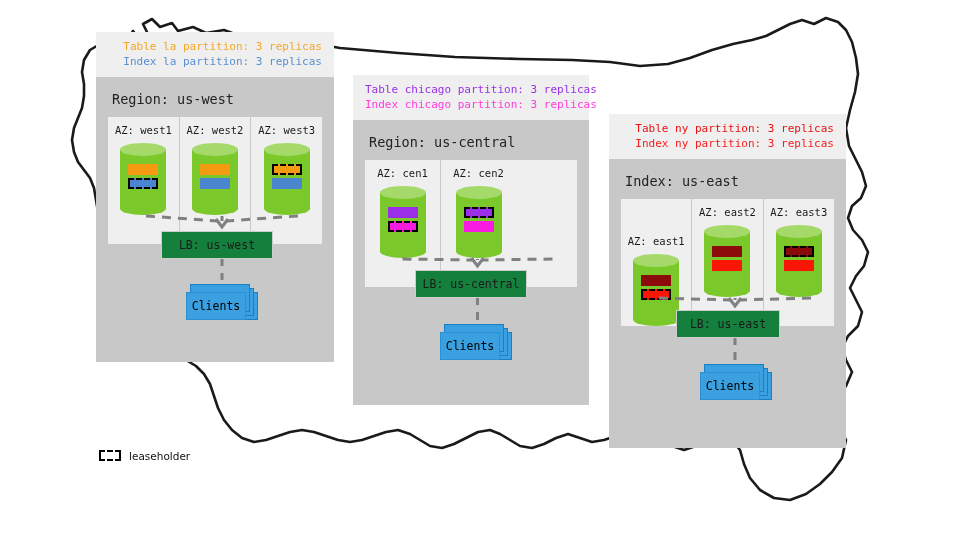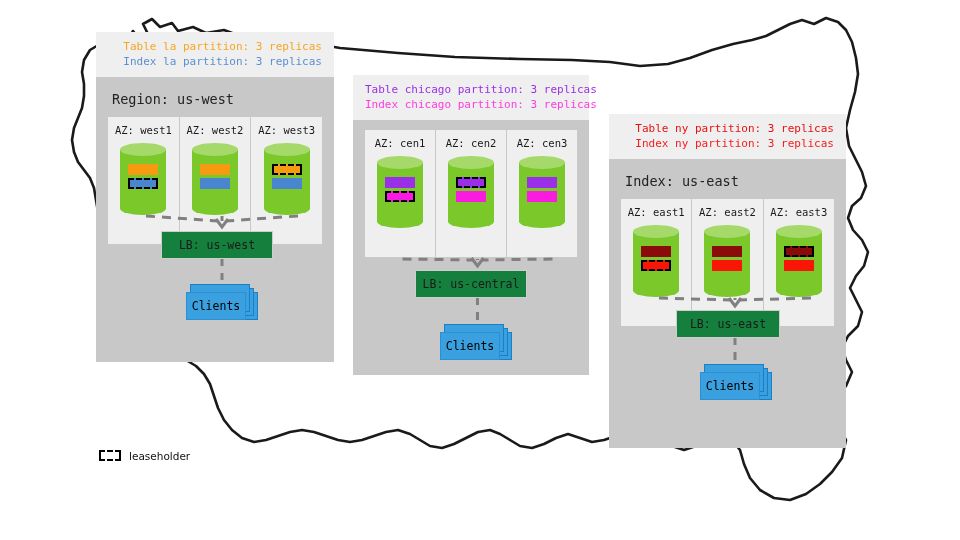--- a/index.html
+++ b/index.html
@@ -161,48 +161,39 @@
       <div class="clients-shadow" style="left: 8px; top: 8px; width: 58px; height: 26px;"></div>
       <div class="clients-shadow" style="left: 4px; top: 4px; width: 58px; height: 26px;"></div>
       <div class="clients-main" style="width: 58px; height: 26px;">Clients</div>
     </div>
     <div class="region-panel" style="left: 353px; top: 75px; width: 236px;">
       <div class="partition-header">
         <span class="partition-line" style="color: rgb(155, 47, 232);">Table chicago partition: 3 replicas</span>
         <span class="partition-line" style="color: rgb(255, 60, 224);">Index chicago partition: 3 replicas</span>
       </div>
       <div class="region-body">
+        <div class="region-title">Region: us-central</div>
         <div class="az-row">
           <div class="az-cell" style="width: 75px; height: 120px;">
             <div class="az-label">AZ: cen1</div>
             <div class="cyl" style="width: 46px; height: 72px;">
               <div class="cyl-bot" style="width: 46px; height: 13px; top: 59px;"></div>
               <div class="cyl-body" style="width: 46px; top: 6.5px; height: 59px;"></div>
               <div class="cyl-top" style="width: 46px; height: 13px;"></div>
               <div class="repl" style="background: rgb(155, 47, 232); width: 30px; height: 11px; left: 8px; top: 21px;"></div>
               <div class="repl lease" style="background: rgb(249, 28, 224); width: 30px; height: 11px; left: 8px; top: 35px;"></div>
             </div>
           </div>
           <div class="az-cell" style="width: 75px; height: 120px;">
             <div class="az-label">AZ: cen2</div>
             <div class="cyl" style="width: 46px; height: 72px;">
               <div class="cyl-bot" style="width: 46px; height: 13px; top: 59px;"></div>
               <div class="cyl-body" style="width: 46px; top: 6.5px; height: 59px;"></div>
               <div class="cyl-top" style="width: 46px; height: 13px;"></div>
               <div class="repl lease" style="background: rgb(155, 47, 232); width: 30px; height: 11px; left: 8px; top: 21px;"></div>
-              <div class="repl" style="background: rgb(249, 28, 224); width: 30px; height: 11px; left: 8px; top: 35px;"></div>
-            </div>
-          </div>
-          <div class="az-cell" style="width: 75px; height: 120px;">
-            <div class="az-label">AZ: cen3</div>
-            <div class="cyl" style="width: 46px; height: 72px;">
-              <div class="cyl-bot" style="width: 46px; height: 13px; top: 59px;"></div>
-              <div class="cyl-body" style="width: 46px; top: 6.5px; height: 59px;"></div>
-              <div class="cyl-top" style="width: 46px; height: 13px;"></div>
-              <div class="repl" style="background: rgb(155, 47, 232); width: 30px; height: 11px; left: 8px; top: 21px;"></div>
               <div class="repl" style="background: rgb(249, 28, 224); width: 30px; height: 11px; left: 8px; top: 35px;"></div>
             </div>
           </div>
         </div>
         <div style="height: 104px;"></div>
       </div>
     </div>
     <svg class="conn" width="236" height="320" style="left: 353px; top: 75px;">
       <path d="M49.5,184 L120.5,185" stroke="#808080" stroke-width="3" fill="none" stroke-dasharray="9,7"></path>
       <path d="M124.5,184 L124.5,185" stroke="#808080" stroke-width="3" fill="none" stroke-dasharray="9,7"></path>
@@ -218,21 +209,21 @@
       <div class="clients-main" style="width: 58px; height: 26px;">Clients</div>
     </div>
     <div class="region-panel" style="left: 609px; top: 114px; width: 237px;">
       <div class="partition-header">
         <span class="partition-line" style="color: rgb(232, 16, 16);">Table ny partition: 3 replicas</span>
         <span class="partition-line" style="color: rgb(248, 28, 28);">Index ny partition: 3 replicas</span>
       </div>
       <div class="region-body">
         <div class="region-title">Index: us-east</div>
         <div class="az-row">
-          <div class="az-cell" style="width: 76px; height: 120px;">
+          <div class="az-cell" style="width: 76px; height: 120px; justify-content: flex-end;">
             <div class="az-label">AZ: east1</div>
             <div class="cyl" style="width: 46px; height: 72px;">
               <div class="cyl-bot" style="width: 46px; height: 13px; top: 59px;"></div>
               <div class="cyl-body" style="width: 46px; top: 6.5px; height: 59px;"></div>
               <div class="cyl-top" style="width: 46px; height: 13px;"></div>
               <div class="repl" style="background: rgb(139, 10, 10); width: 30px; height: 11px; left: 8px; top: 21px;"></div>
               <div class="repl lease" style="background: rgb(250, 22, 6); width: 30px; height: 11px; left: 8px; top: 35px;"></div>
             </div>
           </div>
           <div class="az-cell" style="width: 76px; height: 120px;">

